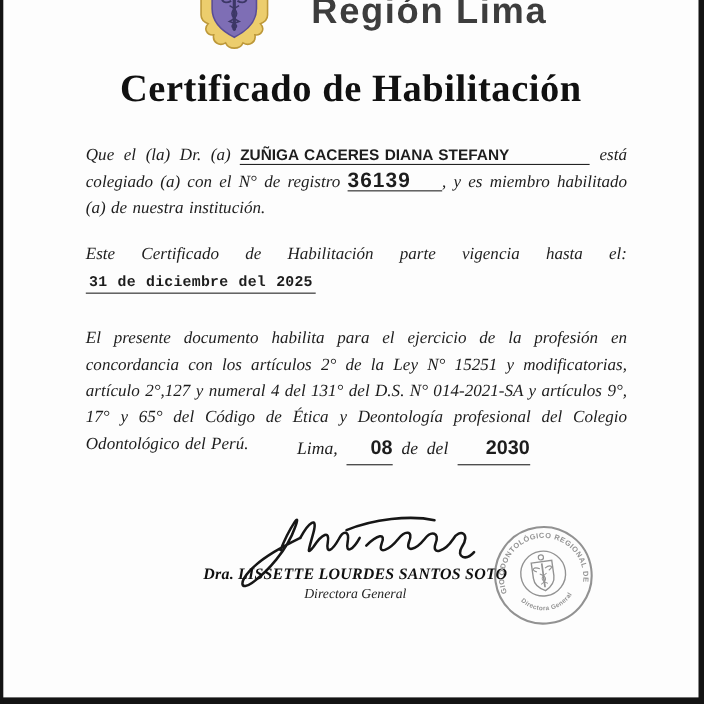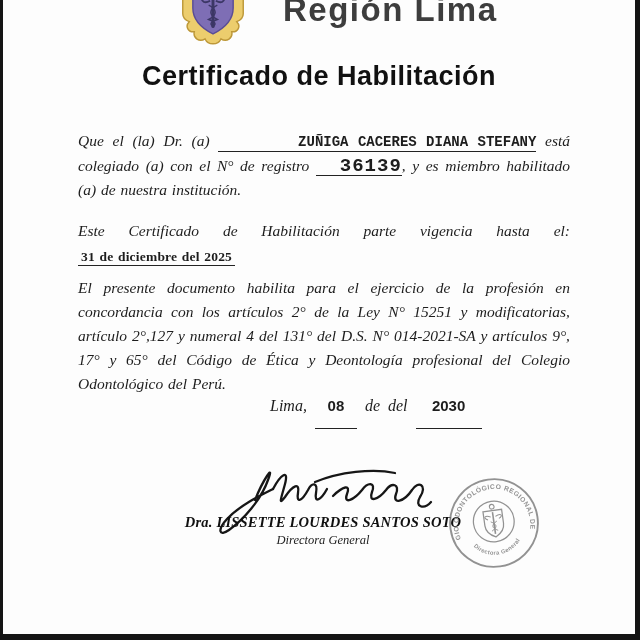--- a/index.html
+++ b/index.html
@@ -19,62 +19,62 @@
   .logo-wrap{position:absolute;left:174px;top:-31px;width:72px;height:88px;}
   .brand{
     position:absolute;left:280px;top:-9px;
     font-family:"Liberation Sans", sans-serif;
     font-size:33px;font-weight:600;letter-spacing:1.5px;
     color:#3d3d3d;white-space:nowrap;
   }
   .cert-title{
     position:absolute;left:0;top:61px;width:100%;
     text-align:center;
-    font-family:Liberation Sans, sans-serif;
-    font-weight:bold;font-size:27px;letter-spacing:.5px;
+    font-family:Liberation Serif, serif;
+    font-weight:bold;font-size:35px;letter-spacing:.5px;
     color:#111;
   }
   
   .para{
     position:absolute;left:75px;width:492px;margin:0;
     font-style:italic;font-size:15.5px;line-height:24.5px;
     text-align:justify;word-spacing:1px;
   }
   .p-statement{top:129px;}
   .p-validity{top:219px;}
   .p-issuance{top:250px;}
-  .p-legal{top:276px;line-height:24px;}
+  .p-legal{top:296px;line-height:24px;}
   .fill{
-    display:inline-block;text-align:right;
+    display:inline-block;text-align:left;
     border-bottom:1.5px solid #232323;
     font-style:normal;
-    font-family:Liberation Mono, monospace;
+    font-family:Liberation Sans, sans-serif;
     font-weight:bold;font-size:14px;
     line-height:17px;vertical-align:baseline;
   }
   .name-fill{width:318px;}
   .reg-fill{width:86px;letter-spacing:1px;font-size:19px;}
   .date-fill{
     border-bottom:1.5px solid #232323;
-    font-style:normal;font-family:Liberation Serif, serif;
+    font-style:normal;font-family:Liberation Mono, monospace;
     font-weight:bold;font-size:13.5px;letter-spacing:.2px;
     padding:0 3px 1px 3px;white-space:nowrap;margin-top:27px;
   }
   
   .date-line{
     position:absolute;left:267px;top:380px;
     display:flex;align-items:baseline;gap:8px;
     font-style:italic;font-size:16px;margin-top:17px;
   }
   .dl-fill{
-    display:inline-block;text-align:center;
+    display:inline-block;text-align:right;
     border-bottom:1.5px solid #232323;
     font-style:normal;font-family:"Liberation Sans", sans-serif;
-    font-weight:bold;font-size:15px;
-    padding-bottom:14px;
+    font-weight:bold;font-size:18px;
+    padding-bottom:4px;
   }
   .dl-day{width:42px;}
   .dl-month{width:138px;}
   .dl-year{width:66px;}
   
   .signature-svg{position:absolute;left:212px;top:444px;width:220px;height:92px;}
   .sig-name{
     position:absolute;left:0;top:514px;width:640px;
     text-align:center;
     font-weight:bold;font-style:italic;font-size:14.5px;

